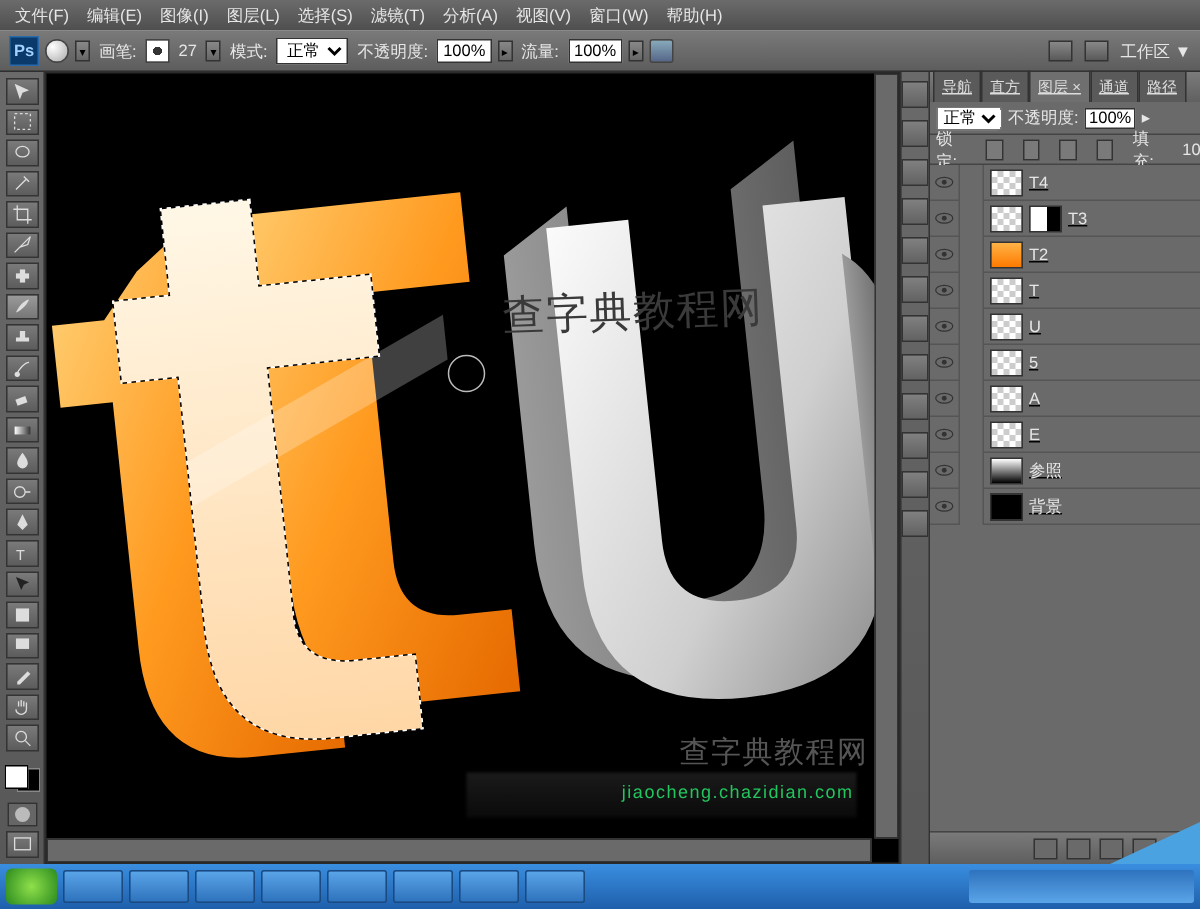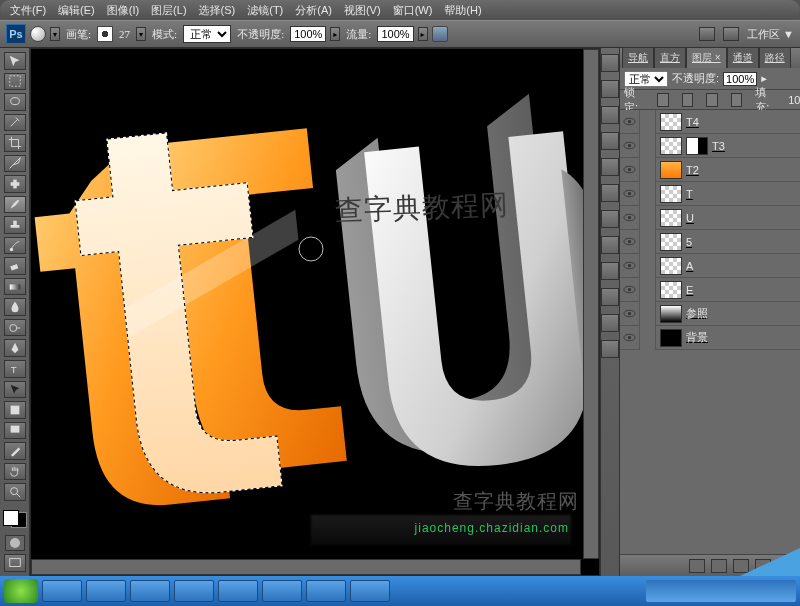--- a/index.html
+++ b/index.html
@@ -1,20 +1,20 @@
 <!DOCTYPE html>
 <html><head>
 <meta charset="utf-8">
 <style>
 *{margin:0;padding:0;box-sizing:border-box;font-family:"Microsoft YaHei",SimSun,sans-serif;font-size:11px;}
 body{width:800px;height:606px;background:#535353;overflow:hidden;position:relative;}
-.menubar{height:20px;background:linear-gradient(#6b6b6b,#4f4f4f);display:flex;align-items:center;padding:5px 4px;color:#e6e6e6;border-radius:10px;}
+.menubar{height:20px;background:linear-gradient(#6b6b6b,#4f4f4f);display:flex;align-items:center;padding:5px 4px;color:#e6e6e6;}
 .menubar .mi{padding:2px 6px;cursor:pointer;}
 .optbar{height:28px;background:linear-gradient(#797979,#5d5d5d);border-top:1px solid #8a8a8a;border-bottom:1px solid #2f2f2f;display:flex;align-items:center;padding:0 6px;color:#e6e6e6;gap:4px;}
-.optbar .lbl{margin:13px 2px;font-family:Liberation Serif, serif;}
+.optbar .lbl{margin:13px 2px;}
 .optbar .val{background:#fff;color:#000;border:1px solid #333;padding:1px 3px;min-width:34px;text-align:right;}
 .optbar select{background:#fff;border:1px solid #333;font-size:11px;padding:1px 2px;}
 .optbar .chev{width:10px;height:14px;background:linear-gradient(#888,#666);border:1px solid #333;display:inline-flex;align-items:center;justify-content:center;color:#000;font-size:8px;}
 .ticon{width:16px;height:16px;border:1px solid #444;background:radial-gradient(circle at 30% 30%,#fff,#aaa);border-radius:50%;}
 .wsbar{position:absolute;right:6px;top:24px;height:20px;display:flex;align-items:center;gap:8px;color:#e6e6e6;}
 .wsbar .ic{width:16px;height:14px;border:1px solid #333;background:linear-gradient(#888,#5a5a5a);}
 .main{position:absolute;top:48px;left:0;right:0;bottom:30px;display:flex;background:#535353;}
 .ps{width:20px;height:20px;background:#0a3a6b;color:#9fd2ff;display:flex;align-items:center;justify-content:center;font-weight:bold;font-size:11px;border:1px solid #2a6aaa;}
 .toolbox{width:30px;background:linear-gradient(#6a6a6a,#585858);border-right:1px solid #333;display:flex;flex-direction:column;align-items:center;padding:4px 0;gap:3px;}
 .tool{width:22px;height:22px;border:1px solid #343434;background:linear-gradient(#7a7a7a,#5c5c5c);display:flex;align-items:center;justify-content:center;color:#ddd;}

